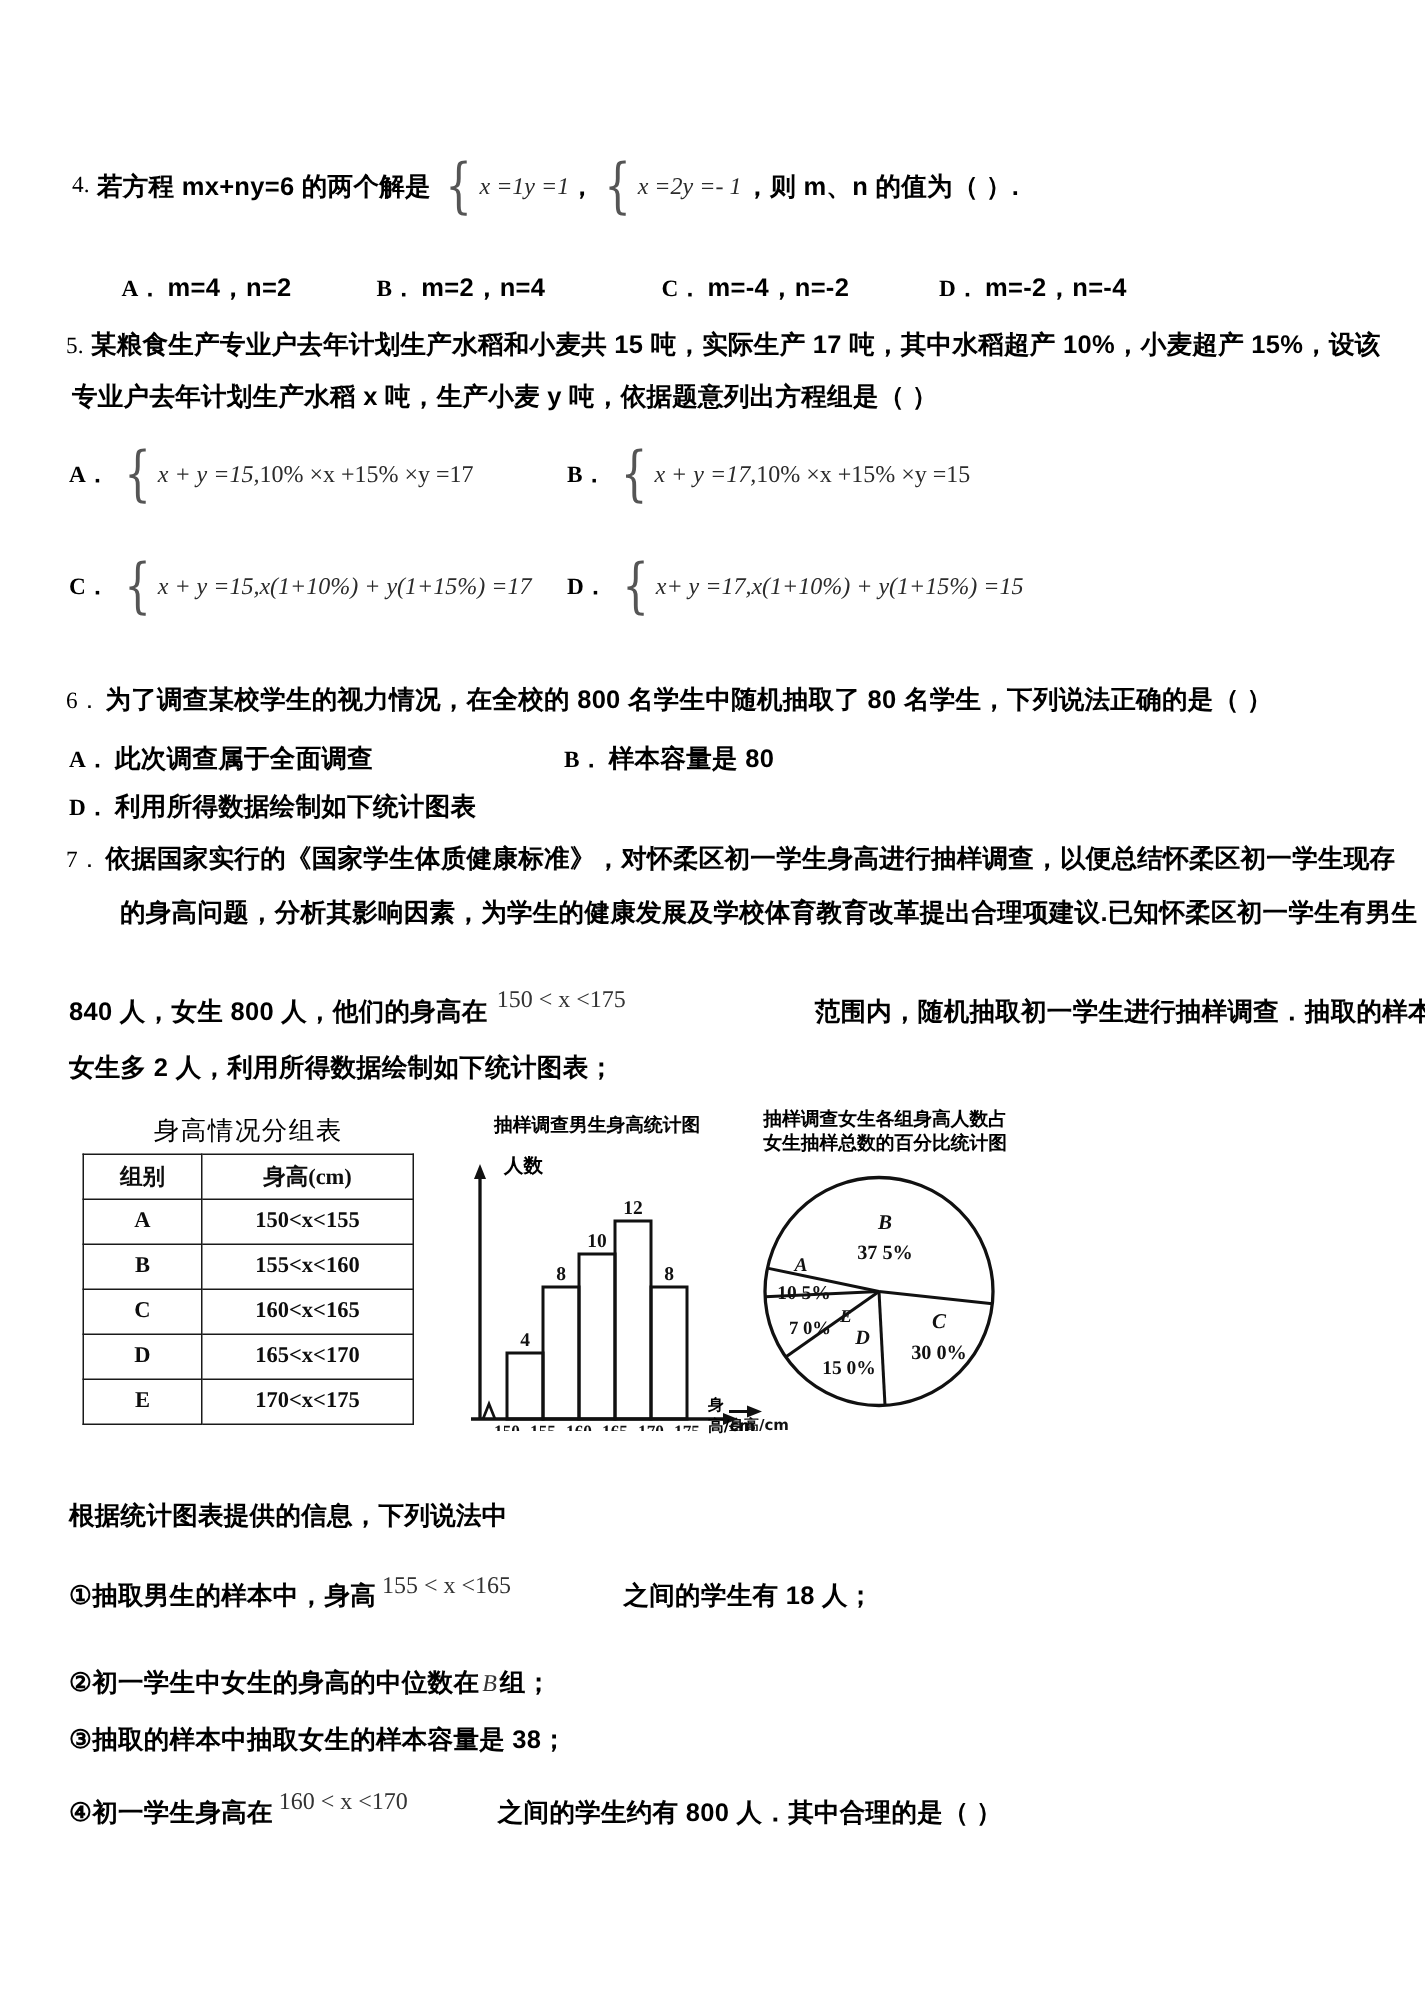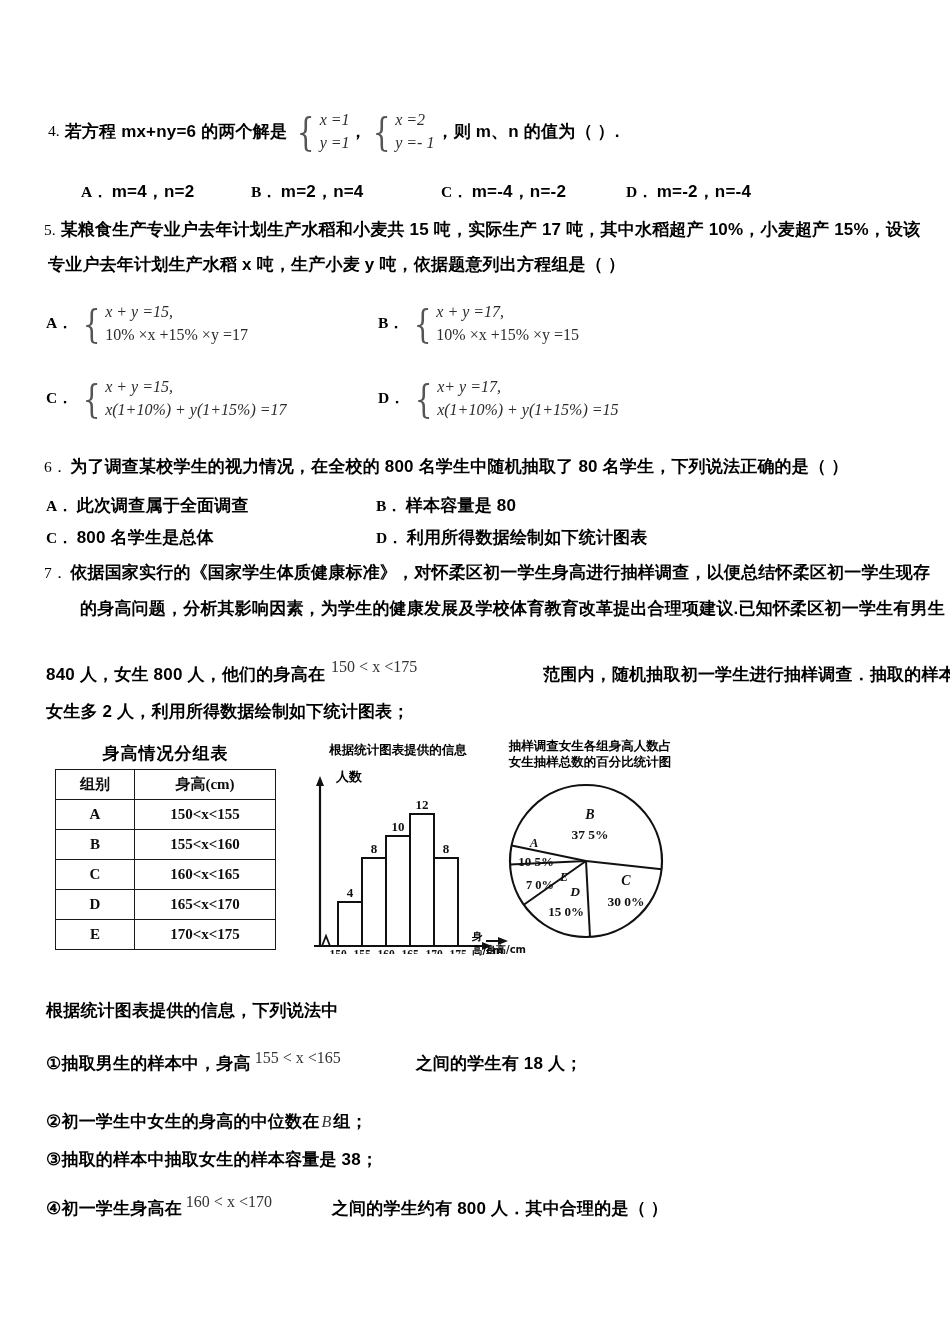--- a/index.html
+++ b/index.html
@@ -61,21 +61,21 @@
     font-family: "DejaVu Serif", serif;
     font-size: 40px;
     font-weight: 300;
     line-height: 0.82;
     color: #555;
     transform: scaleX(0.7);
     margin-right: 1px;
   }
   .sys-rows {
     display: inline-flex;
-    flex-direction: column;
+    flex-direction: row;
     justify-content: center;
     line-height: 1.45;
   }
   .sys-rows > span {
     white-space: nowrap;
     font-family: "Liberation Serif", "DejaVu Serif", serif;
     font-size: 16px;
     color: #2b2b2b;
   }
   .it { font-style: italic; }
@@ -103,21 +103,21 @@
     padding: 0;
     height: 29px;
     font-size: 15px;
     color: #0d0d0d;
   }
   table.grp th:first-child, table.grp td:first-child { width: 78px; }
   table.grp th:last-child, table.grp td:last-child { width: 140px; }
   .grp-title {
     text-align: center;
     font-family: "DejaVu Sans", sans-serif;
-    font-weight: bold;
+    font-weight: normal;
     font-size: 17px;
     margin-bottom: 4px;
     letter-spacing: 1px;
   }
 
   .bar-title, .pie-title {
     text-align: center;
     font-family: "DejaVu Sans", sans-serif;
     font-weight: bold;
     font-size: 12.5px;
@@ -246,24 +246,20 @@
       </div>
       <div>
         <span class="opt-letter">B．</span>
         <span class="cn">样本容量是 80</span>
       </div>
     </div>
   </div>
 
   <div class="q-block" style="left:46px; top:526px;">
     <div style="display:flex;">
-      <div style="width:330px;">
-        <span class="opt-letter">C．</span>
-        <span class="cn">800 名学生是总体</span>
-      </div>
       <div>
         <span class="opt-letter">D．</span>
         <span class="cn">利用所得数据绘制如下统计图表</span>
       </div>
     </div>
   </div>
 
   <div class="q-block" style="left:44px; top:561px;">
     <div style="display:flex; align-items:baseline;">
       <span class="qnum">7．</span>
@@ -312,21 +308,21 @@
         </tr>
         <tr>
           <td>E</td>
           <td>170&lt;x&lt;175</td>
         </tr>
       </tbody>
     </table>
   </div>
 
   <div class="figwrap" style="left:300px; top:742px; width:196px;">
-    <div class="bar-title">根据统计图表提供的信息</div>
+    <div class="bar-title">抽样调查男生身高统计图</div>
     <svg width="196" height="196" viewBox="0 0 196 196">
 
       <line x1="20" y1="188" x2="20" y2="26" stroke="#111" stroke-width="2.2"></line>
       <polygon points="20,18 16,28 24,28" fill="#111"></polygon>
 
       <line x1="14" y1="188" x2="186" y2="188" stroke="#111" stroke-width="2.2"></line>
       <polygon points="192,188 182,184 182,192" fill="#111"></polygon>
 
       <polyline points="22,188 26,178 30,188" fill="none" stroke="#111" stroke-width="1.8"></polyline>
 

